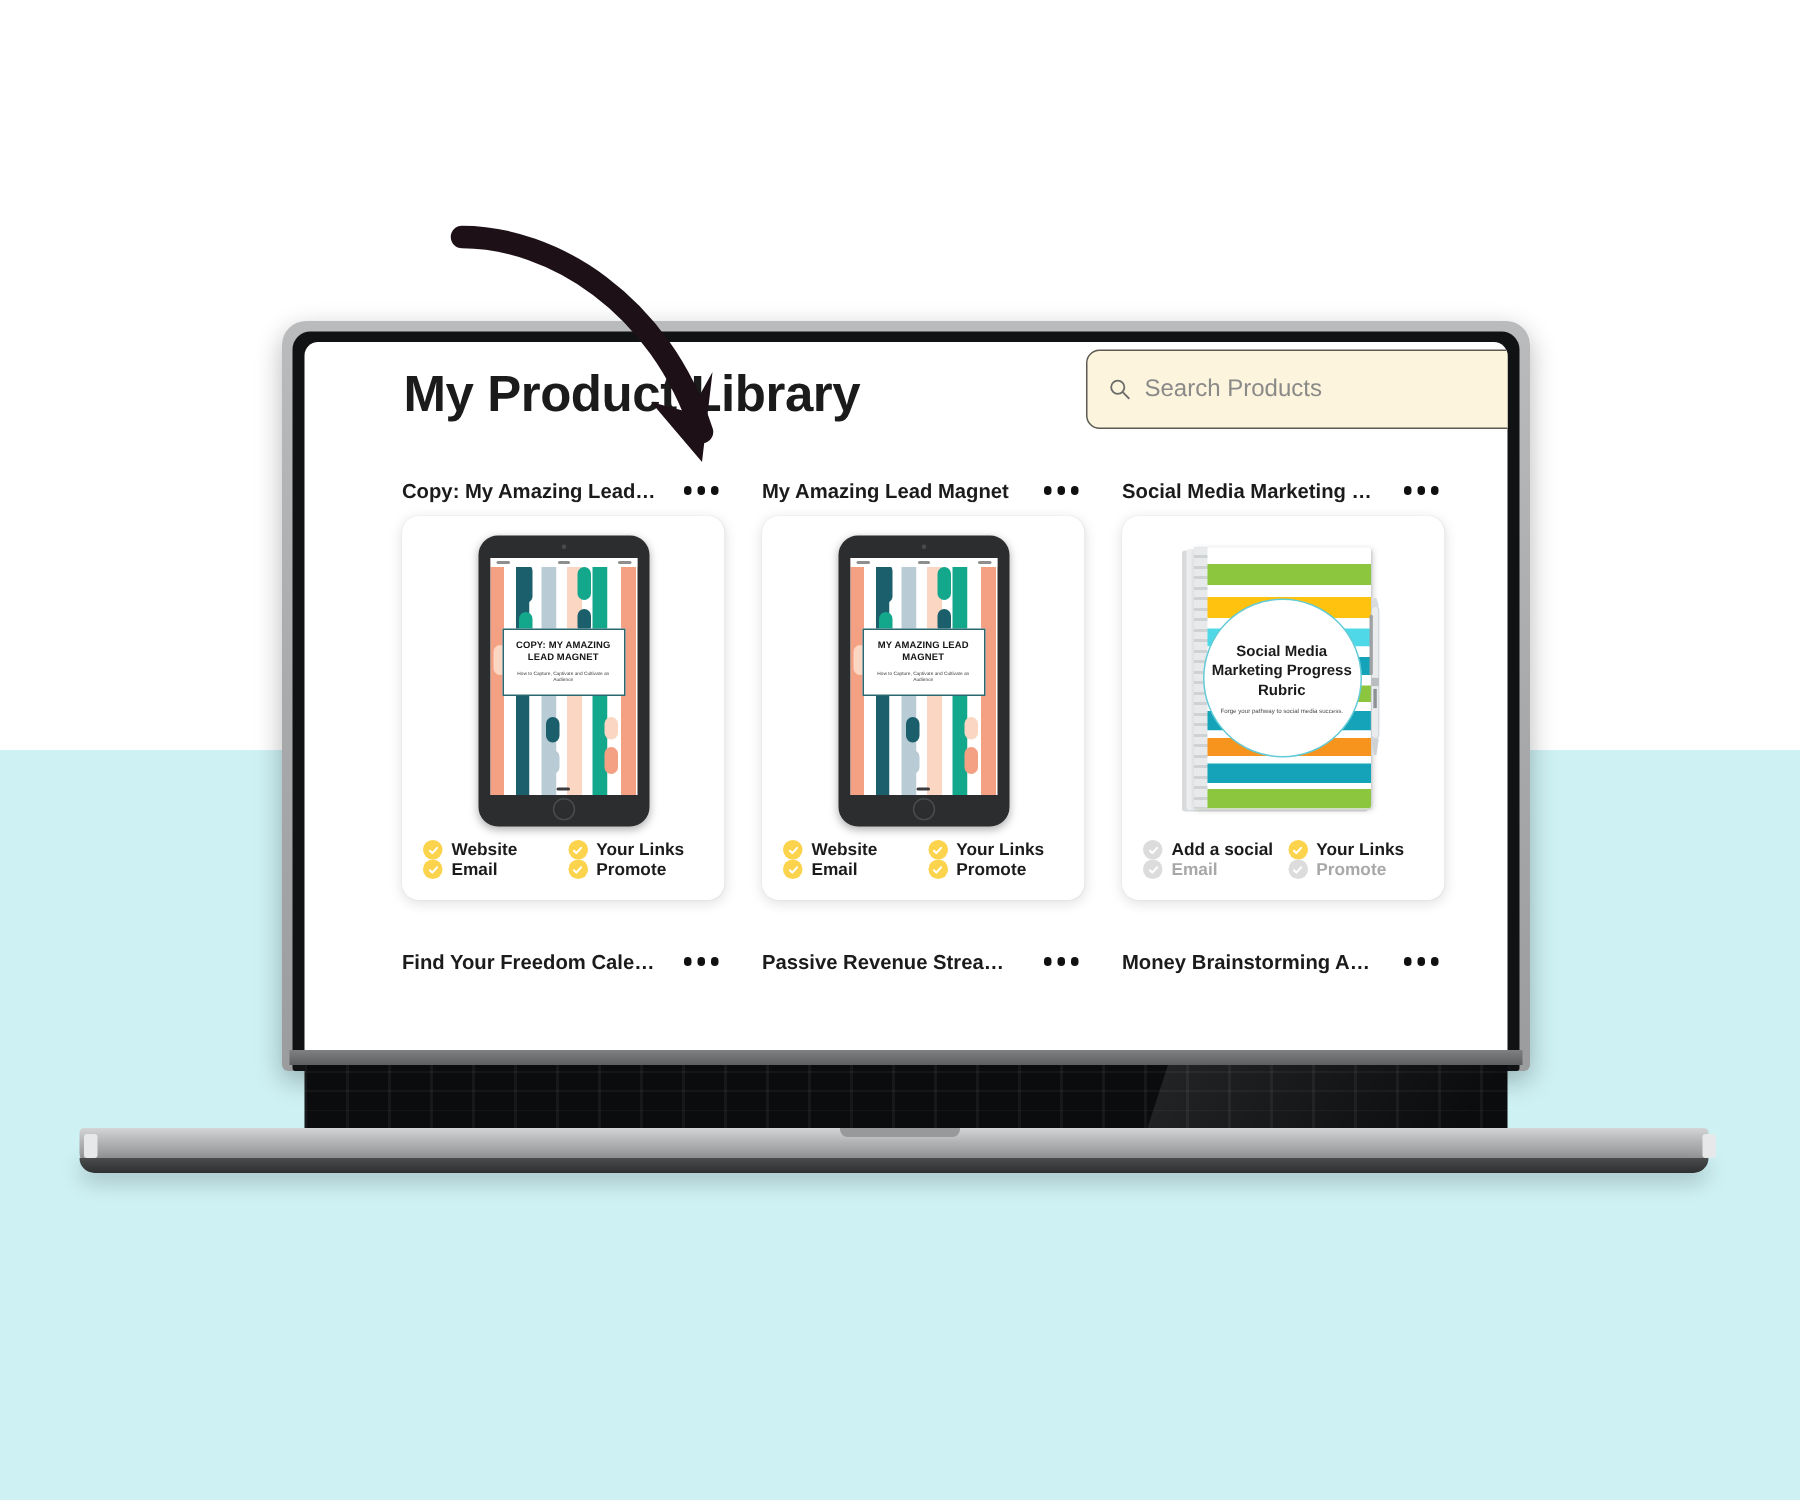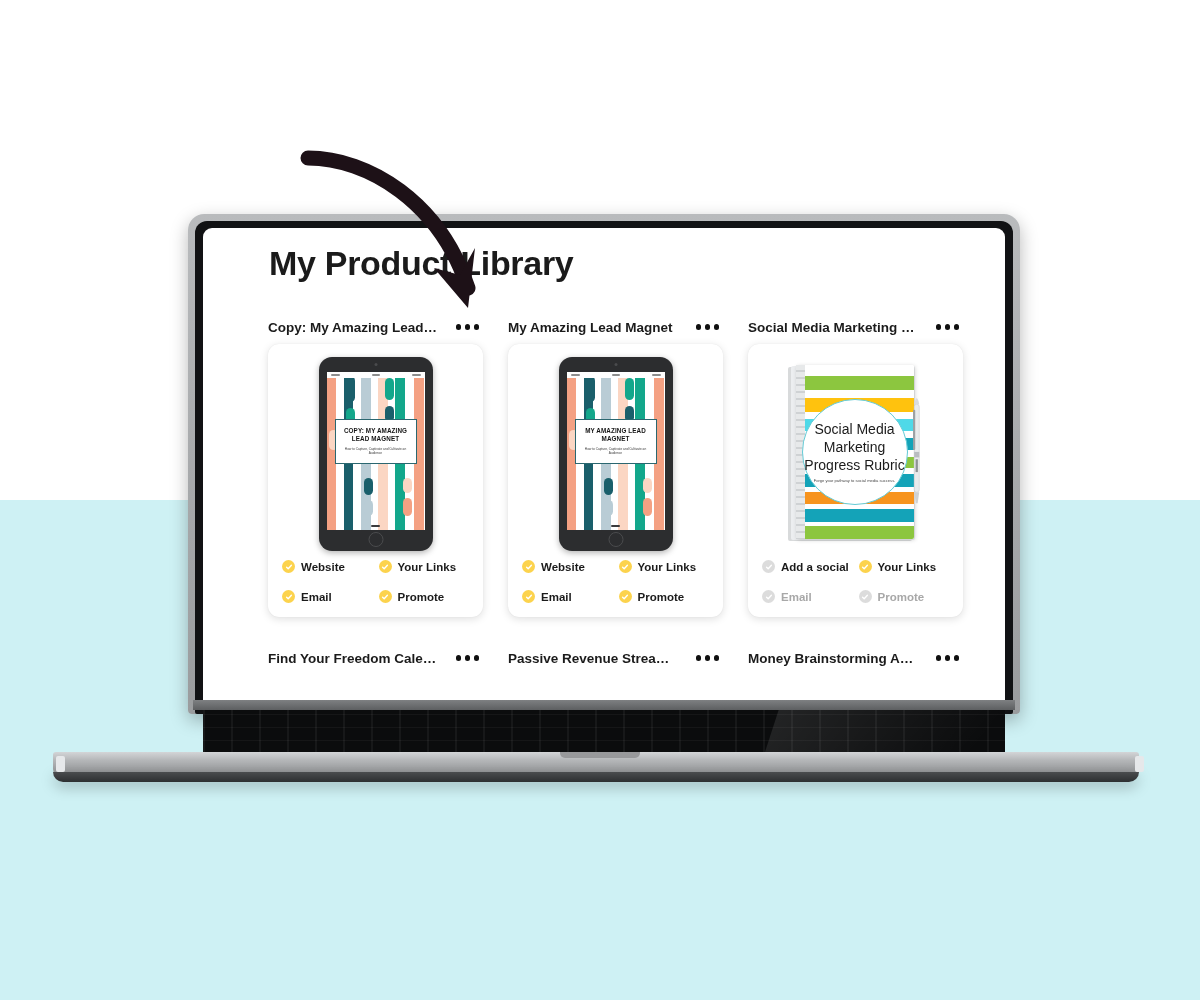--- a/index.html
+++ b/index.html
@@ -134,26 +134,26 @@
   .nb-mid{position:absolute;left:3px;top:1px;width:124px;height:174px;background:#eceef0;border-radius:2px;}
   .nb-cover{position:absolute;left:8px;top:0;width:118px;height:174px;background:#fff;
     border-radius:2px;overflow:hidden;box-shadow:1px 1px 4px rgba(0,0,0,.18);}
   .nb-spiral{position:absolute;left:8px;top:0;width:9px;height:174px;
     background:repeating-linear-gradient(180deg,#e7e9ea 0 5px,#cfd2d4 5px 7px);}
   .hstripes{position:absolute;inset:0;display:flex;flex-direction:column;}
   .hstripes span{width:100%;}
   .nb-circle{position:absolute;left:50%;top:50%;transform:translate(-50%,-50%);
     width:104px;height:104px;border-radius:50%;background:#fff;border:1.1px solid #63cbd6;
     display:flex;flex-direction:column;align-items:center;justify-content:center;text-align:center;z-index:3;}
-  .nb-title{font-size:14px;font-weight:normal;line-height:1.3;color:#1b1b1b;}
+  .nb-title{font-size:10px;font-weight:bold;line-height:1.3;color:#1b1b1b;}
   .nb-sub{font-size:4.1px;line-height:1.4;color:#4a4a4a;margin-top:4px;}
   .nb-pen{position:absolute;right:2px;top:22px;width:11px;height:128px;z-index:5;}
 
   
-  .status-grid{display:grid;grid-template-columns:1fr 1fr;gap:17px 6px;padding:6px 14px 0 14px;}
+  .status-grid{display:grid;grid-template-columns:1fr 1fr;gap:0 6px;padding:6px 14px 0 14px;}
   .status-item{display:flex;align-items:center;gap:6px;}
   .check{width:13px;height:13px;border-radius:50%;background:#fcd34d;flex:0 0 auto;
     display:flex;align-items:center;justify-content:center;}
   .check.off{background:#dcdcdc;}
   .check svg{display:block;}
   .status-label{font-size:11.5px;font-weight:bold;color:#1b1b1b;white-space:nowrap;}
   .status-label.muted{color:#a8a8a8;}
 
   .row-bottom{margin-top:28px;}
 
@@ -169,20 +169,29 @@
 <div id="laptop">
   <div class="laptop-lid"></div>
   <div class="laptop-bezel"></div>
 
   <div class="laptop-screen">
     <div class="app">
 
       <div class="app-header">
         <div class="page-title">My Product Library</div>
 
+        <div class="search-box">
+          <span class="search-icon">
+            <svg width="15" height="15" viewBox="0 0 16 16">
+              <circle cx="6.6" cy="6.6" r="4.7" fill="none" stroke="#6c6c6a" stroke-width="1.3"></circle>
+              <line x1="10.1" y1="10.1" x2="14.4" y2="14.4" stroke="#6c6c6a" stroke-width="1.3" stroke-linecap="round"></line>
+            </svg>
+          </span>
+          <span class="search-placeholder">Search Products</span>
+        </div>
       </div>
 
       <div class="grid">
 
         <div class="row">
 
           <div class="cell">
             <div class="cell-head">
               <span class="cell-title">Copy: My Amazing Lead M...</span>
               <span class="dots">

